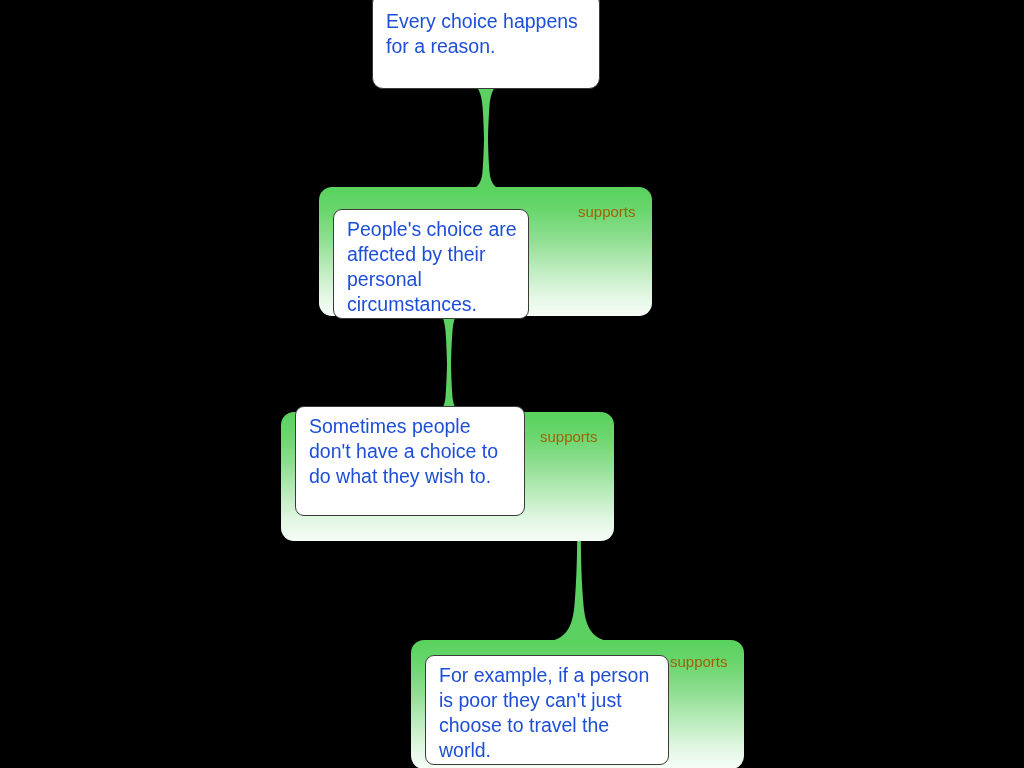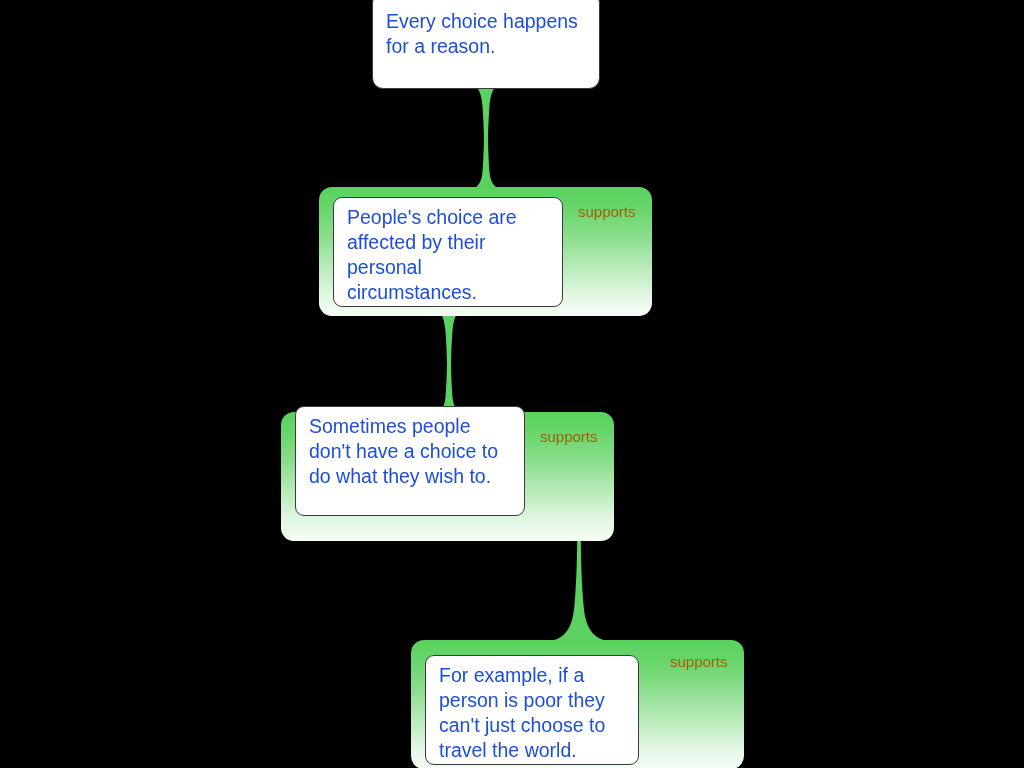--- a/index.html
+++ b/index.html
@@ -122,31 +122,31 @@
     </svg>
   </div>
 
   <div class="claim-box root" style="left:372px; top:-8px; width:228px; height:97px;">
     <div class="claim-text" style="top:16px;">Every choice happens for a reason.</div>
   </div>
 
   <div class="node-shell" style="left:319px; top:187px; width:333px; height:129px;">
   </div>
   <div class="relation-label" style="left:578px; top:203px;">supports</div>
-  <div class="claim-box" style="left:333px; top:197px; width:230px; height:110px;">
+  <div class="claim-box" style="left:333px; top:209px; width:196px; height:110px;">
     <div class="claim-text" style="top:7px;">People's choice are affected by their personal circumstances.</div>
   </div>
 
   <div class="node-shell" style="left:281px; top:412px; width:333px; height:129px;">
   </div>
   <div class="relation-label" style="left:540px; top:428px;">supports</div>
   <div class="claim-box" style="left:295px; top:406px; width:230px; height:110px;">
     <div class="claim-text" style="top:7px;">Sometimes people don't have a choice to do what they wish to.</div>
   </div>
 
   <div class="node-shell" style="left:411px; top:640px; width:333px; height:129px;">
   </div>
   <div class="relation-label" style="left:670px; top:653px;">supports</div>
-  <div class="claim-box" style="left:425px; top:655px; width:214px; height:110px;">
+  <div class="claim-box" style="left:425px; top:655px; width:244px; height:110px;">
     <div class="claim-text" style="top:7px;">For example, if a person is poor they can't just choose to travel the world.</div>
   </div>
 
 </div>
 
 </body></html>

